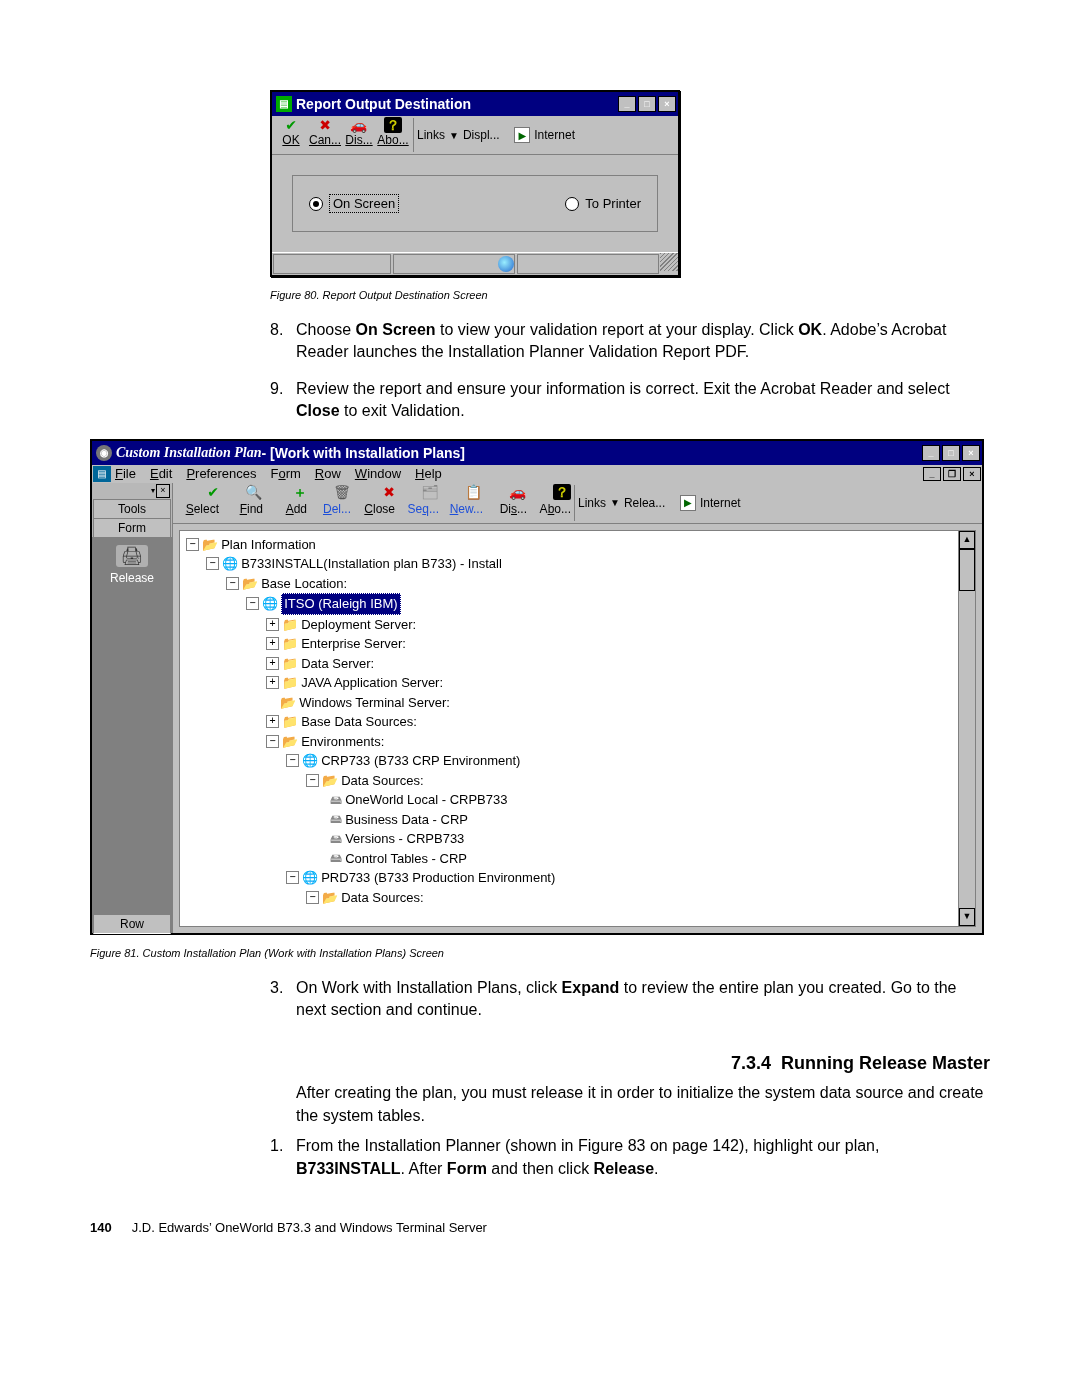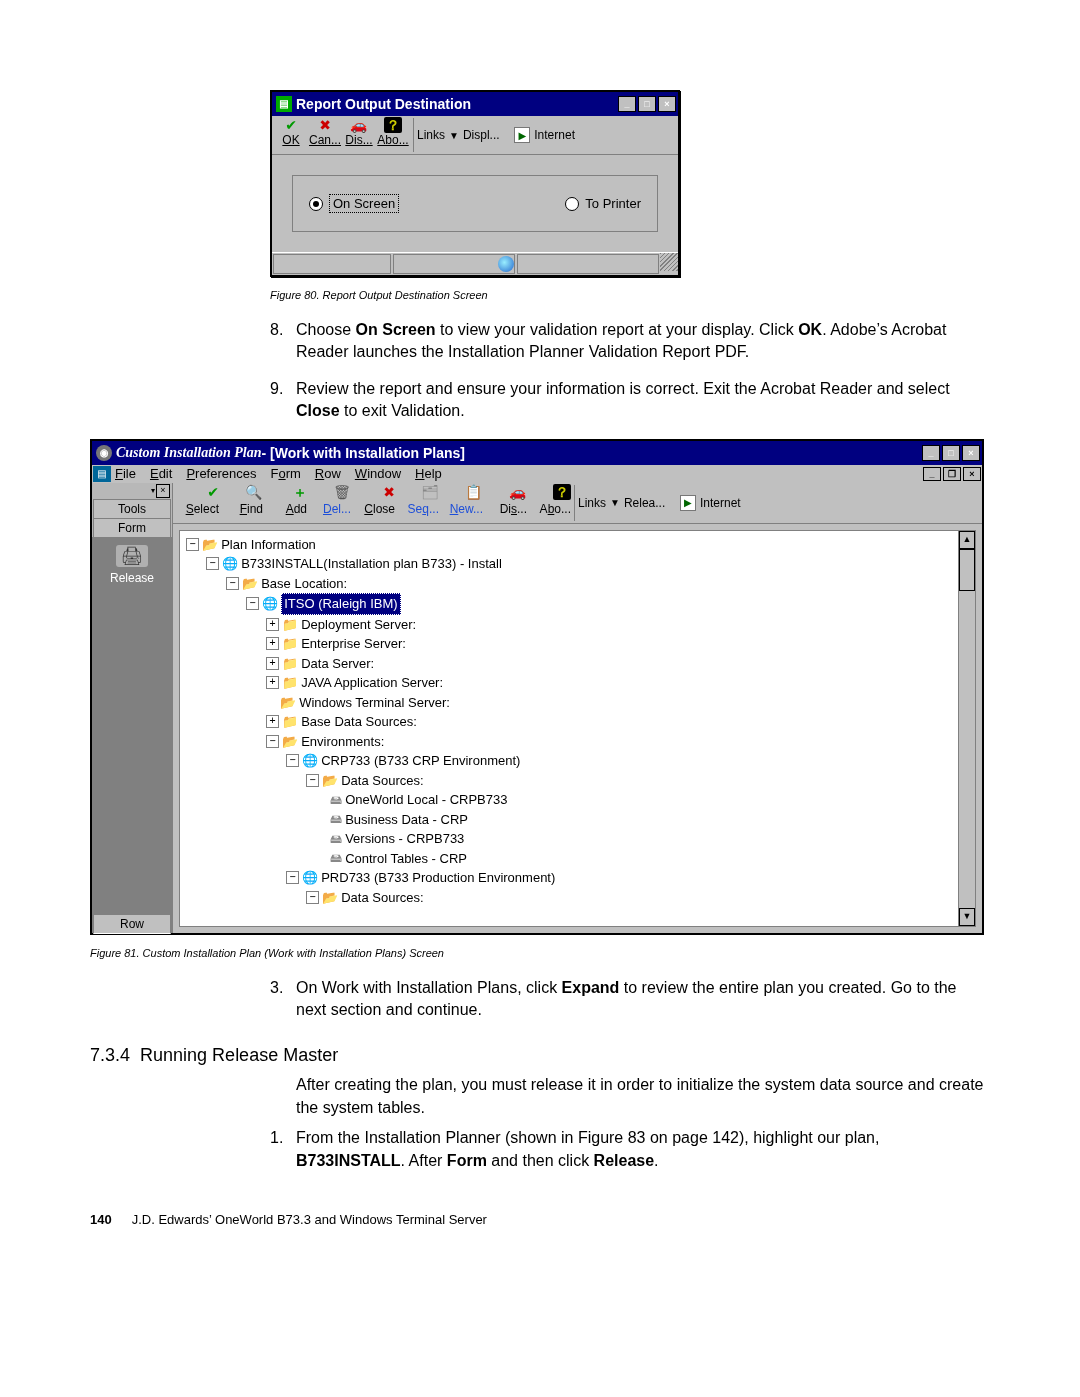--- a/index.html
+++ b/index.html
@@ -208,21 +208,21 @@
   }
   .bold { font-weight:normal; }
   .status81 {
     display:flex;height:22px;border-top:1px solid #fff;font-size:12px;
   }
   .status81 .cell {
     border:1px solid #808080;margin:1px;background:#c0c0c0;display:flex;align-items:center;padding:0 4px;
   }
   .status81 .cell.white { background:#fff;}
   
-  .sect-head { font-weight:normal;font-size:18px;margin:24px 0 8px 0;}
+  .sect-head { font-weight:bold;font-size:18px;margin:32px 0 8px 0;text-align:right;}
   .footer {
     display:flex;align-items:center;margin-top:40px;font-size:13px;
   }
   .footer .pnum { font-weight:bold;margin-right:20px;}
 
   .chk::before{content:"✔";color:#090;}
   .xmark::before{content:"✖";color:#c00;}
   .plus::before{content:"＋";color:#090;font-weight:bold;}
   .trash::before{content:"🗑";color:#555;}
   .mag::before{content:"🔍";}

